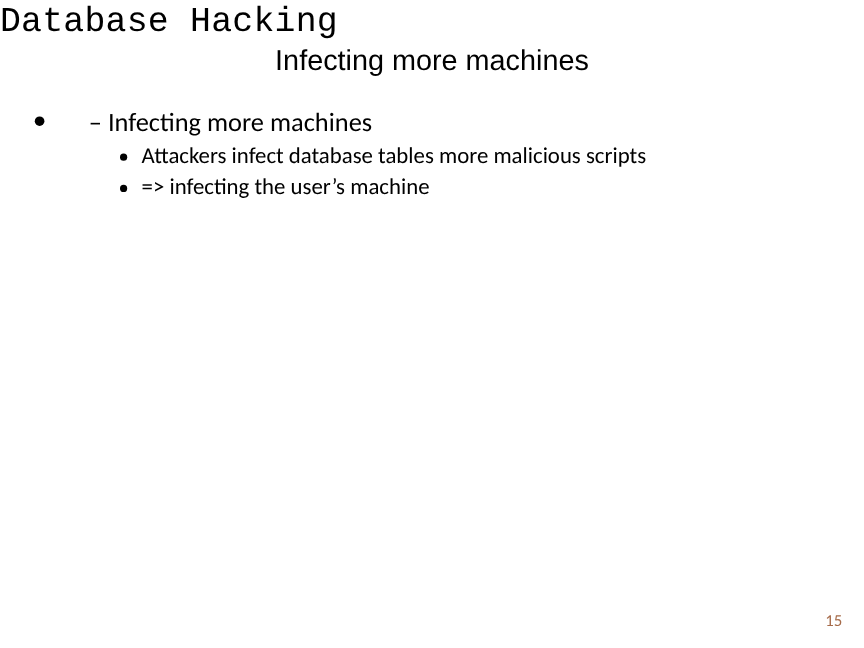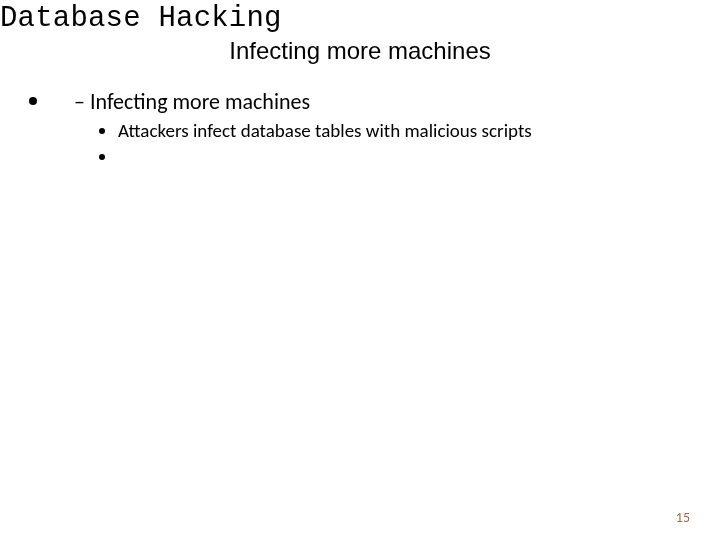--- a/index.html
+++ b/index.html
@@ -62,44 +62,45 @@
     font-size: 19px;
     line-height: 1.25;
   }
   ul.level3 > li { margin-bottom: 2px; }
   .continuation {
     padding-left: 0;
   }
   .pagenum {
     position: absolute;
     bottom: 16px;
-    right: 30px;
+    right: 18px;
     font-size: 14px;
     color: #a66b4a;
   }
 </style>
 </head>
 <body>
 
 <div class="slide">
 
   <div class="title">Database Hacking</div>
   <div class="subtitle">Infecting more machines</div>
 
   <div class="content">
     <ul class="level1">
       <li>
         <ul class="level2">
           <li>
             <span>Infecting more machines</span>
             <ul class="level3">
               <li>
-                <span>Attackers infect database tables with malicious scripts</span>
+                <span>Attackers infect database tables more malicious scripts</span>
               </li>
               <li>
+                <div class="continuation">=&gt; infecting the user’s machine</div>
               </li>
             </ul>
           </li>
         </ul>
       </li>
     </ul>
   </div>
 
   <div class="pagenum">15</div>
 </div>

